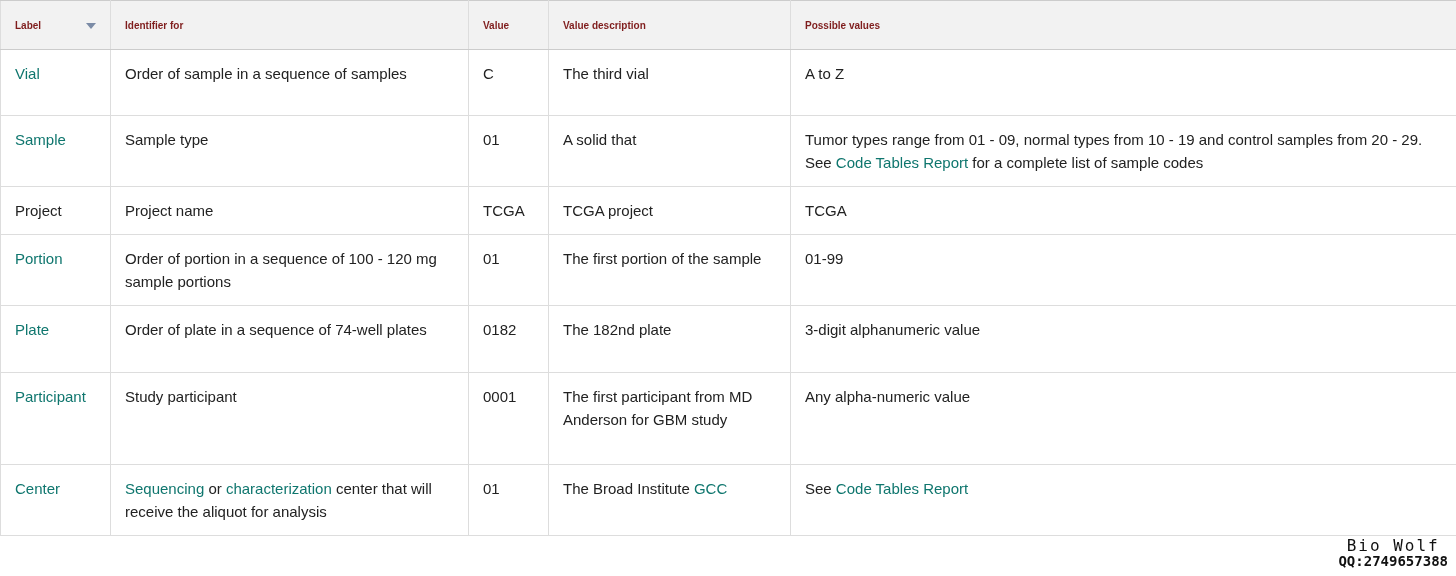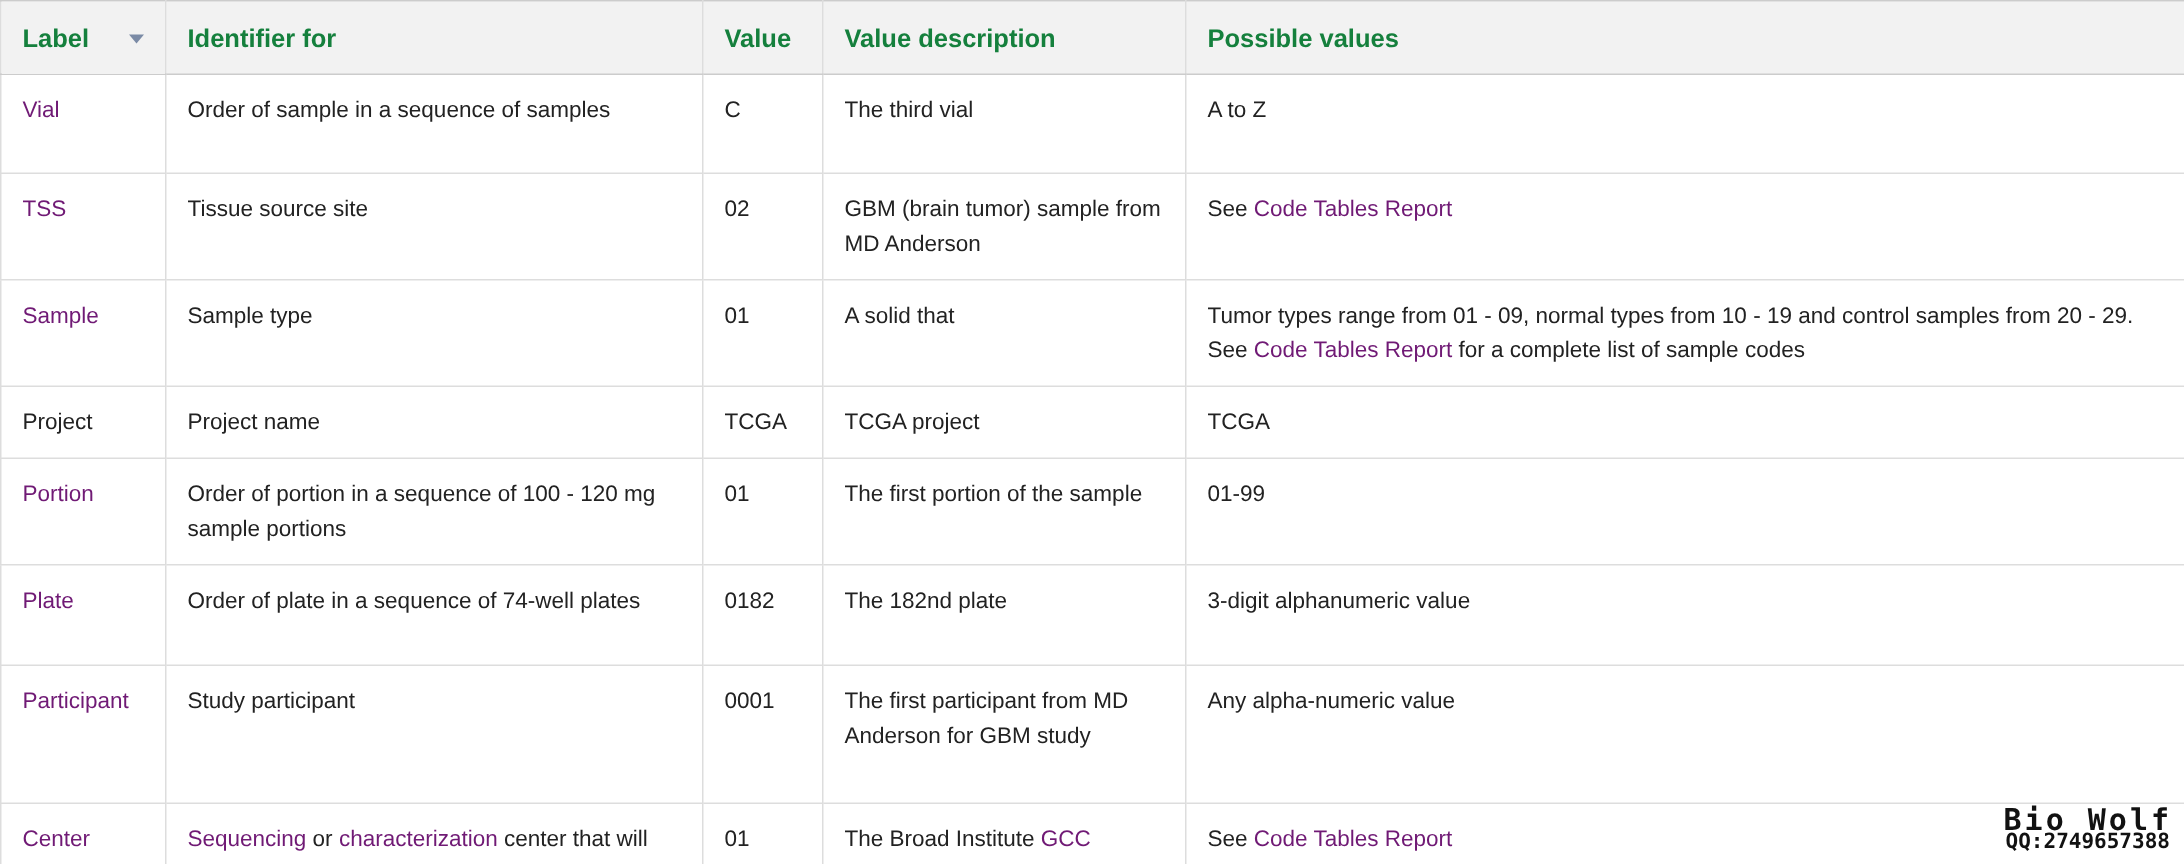--- a/index.html
+++ b/index.html
@@ -38,22 +38,22 @@
   table.barcode-table col.c-possible     { width: 666px; }
 
   thead th {
     background: #f2f2f2;
     border-top: 1px solid #cccccc;
     border-bottom: 1px solid #cccccc;
     border-right: 1px solid #dddddd;
     border-left: 1px solid #dddddd;
     text-align: left;
     font-weight: bold;
-    font-size: 17px;
-    color: #15803d;
+    font-size: 10px;
+    color: #7f1d1d;
     padding: 12px 14px 12px 14px;
     height: 24px;
     vertical-align: middle;
     white-space: nowrap;
   }
   thead th:first-child { border-left: 1px solid #dddddd; }
   thead th:last-child  { border-right: 1px solid #dddddd; margin-top: 11px; }
 
   th.th-label { position: relative; padding-right: 30px; }
 
@@ -79,21 +79,21 @@
     font-size: 15px;
     line-height: 23px;
     color: #222222;
     background: #ffffff;
   }
 
   tbody tr td.cell-label   { white-space: nowrap; }
   tbody tr td.cell-value   { white-space: nowrap; }
 
   a.lnk {
-    color: #701a75;
+    color: #0f766e;
     text-decoration: none;
     cursor: pointer;
   }
 
   .plain { color: #222222; }
 
   
   tr[data-rowheight="65"] td  { height: 41px; }
   tr[data-rowheight="43"] td  { height: 19px; }
   tr[data-rowheight="91"] td  { height: 67px; margin-left: 44px; }
@@ -103,22 +103,22 @@
     position: absolute;
     right: 8px;
     bottom: 8px;
     text-align: center;
     color: #111111;
     font-family: "DejaVu Sans Mono", monospace;
     pointer-events: none;
     user-select: none;
   }
   #watermark .wm-title {
-    font-size: 20px;
-    font-weight: bold;
+    font-size: 16px;
+    font-weight: normal;
     letter-spacing: 2px;
     line-height: 18px;
   }
   #watermark .wm-sub {
     font-size: 14px;
     font-weight: bold;
     letter-spacing: 0px;
     line-height: 13px;
   }
 </style>
@@ -160,29 +160,20 @@
       <tr data-rowheight="65">
         <td class="cell-label">
           <a class="lnk">Vial</a>
         </td>
         <td>Order of sample in a sequence of samples</td>
         <td class="cell-value">C</td>
         <td>The third vial</td>
         <td>A to Z</td>
       </tr>
 
-      <tr data-rowheight="65">
-        <td class="cell-label">
-          <a class="lnk">TSS</a>
-        </td>
-        <td>Tissue source site</td>
-        <td class="cell-value">02</td>
-        <td>GBM (brain tumor) sample from MD Anderson</td>
-        <td><span class="plain">See </span><a class="lnk">Code Tables Report</a><span class="plain"></span></td>
-      </tr>
 
       <tr data-rowheight="66">
         <td class="cell-label">
           <a class="lnk">Sample</a>
         </td>
         <td>Sample type</td>
         <td class="cell-value">01</td>
         <td>A solid that</td>
         <td><span class="plain">Tumor types range from 01 - 09, normal types from 10 - 19 and control samples from 20 - 29. See </span><a class="lnk">Code Tables Report</a><span class="plain"> for a complete list of sample codes</span></td>
       </tr>

